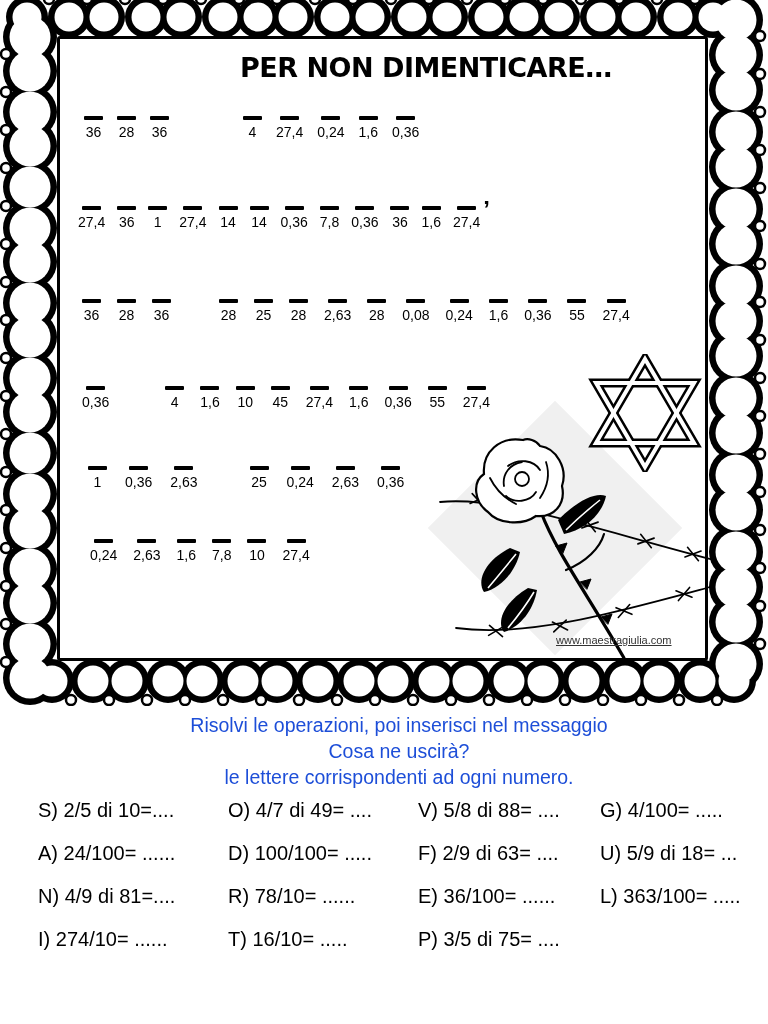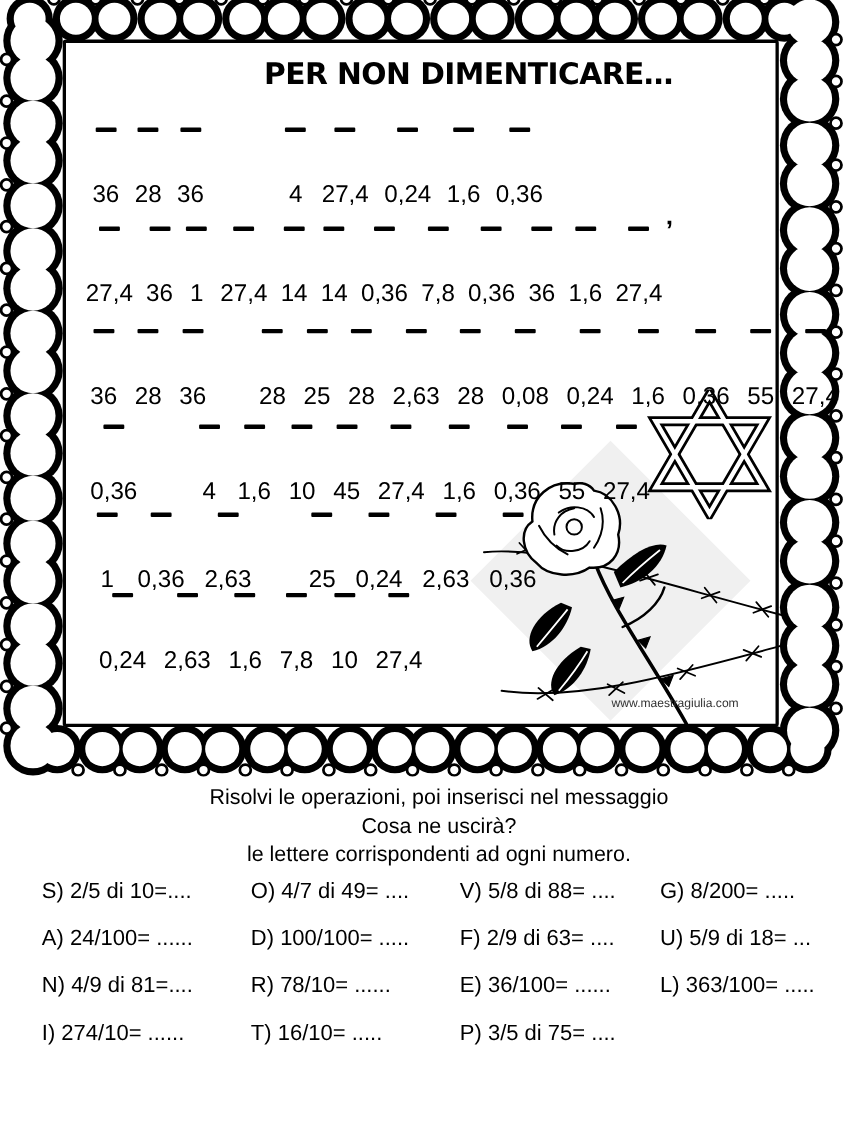--- a/index.html
+++ b/index.html
@@ -21,34 +21,34 @@
   .star{position:absolute;left:584px;top:354px;z-index:3;}
   .rose{position:absolute;left:438px;top:420px;z-index:3;}
   
   .title{
     position:absolute;left:240px;top:52px;z-index:5;
     font-family:"DejaVu Sans",sans-serif;font-weight:bold;
     font-size:27px;letter-spacing:-0.5px;white-space:nowrap;
   }
   .watermark{
     position:absolute;left:556px;top:634px;width:160px;z-index:5;
-    font-size:11px;color:#333;
+    font-size:11px;color:#333;text-decoration:underline;
   }
   
   #message-area{position:absolute;left:0;top:0;width:768px;height:706px;z-index:5;}
   .msg-row{position:absolute;display:flex;align-items:flex-start;}
   .msg-group{display:flex;align-items:flex-start;}
   .cell{display:flex;flex-direction:column;align-items:center;min-width:19px;}
   .dash{width:19px;height:4px;background:#000;border-radius:1px;margin-bottom:3px;}
-  .num{font-size:22px;line-height:19px;white-space:nowrap;margin-top:44px;}
+  .num{font-size:14px;line-height:19px;white-space:nowrap;}
   .suffix{font-size:24px;font-weight:bold;line-height:12px;margin-left:3px;position:relative;top:-2px;}
   
   .instructions{
     position:absolute;left:30px;top:712px;width:738px;z-index:5;
-    text-align:center;font-size:19.5px;line-height:26px;color:#000000;
+    text-align:center;font-size:19.5px;line-height:26px;color:#1d4ed8;
   }
   
   #operations-grid{
     position:absolute;left:38px;top:800px;width:712px;z-index:5;
     display:grid;grid-template-columns:190px 190px 182px 1fr;row-gap:22px;
     font-size:20px;line-height:21px;
   }
   .op{white-space:nowrap;}
 </style>
 </head>
@@ -627,21 +627,21 @@
 <div class="instructions">
   <div>Risolvi le operazioni, poi inserisci nel messaggio</div>
   <div>Cosa ne uscirà?</div>
   <div>le lettere corrispondenti ad ogni numero.</div>
 </div>
 
 <div id="operations-grid">
     <div class="op">S) 2/5 di 10=....</div>
     <div class="op">O) 4/7 di 49= ....</div>
     <div class="op">V) 5/8 di 88= ....</div>
-    <div class="op">G) 8/200= .....</div>
+    <div class="op">G) 4/100= .....</div>
     <div class="op">A) 24/100= ......</div>
     <div class="op">D) 100/100= .....</div>
     <div class="op">F) 2/9 di 63= ....</div>
     <div class="op">U) 5/9 di 18= ...</div>
     <div class="op">N) 4/9 di 81=....</div>
     <div class="op">R) 78/10= ......</div>
     <div class="op">E) 36/100= ......</div>
     <div class="op">L) 363/100= .....</div>
     <div class="op">I) 274/10= ......</div>
     <div class="op">T) 16/10= .....</div>

